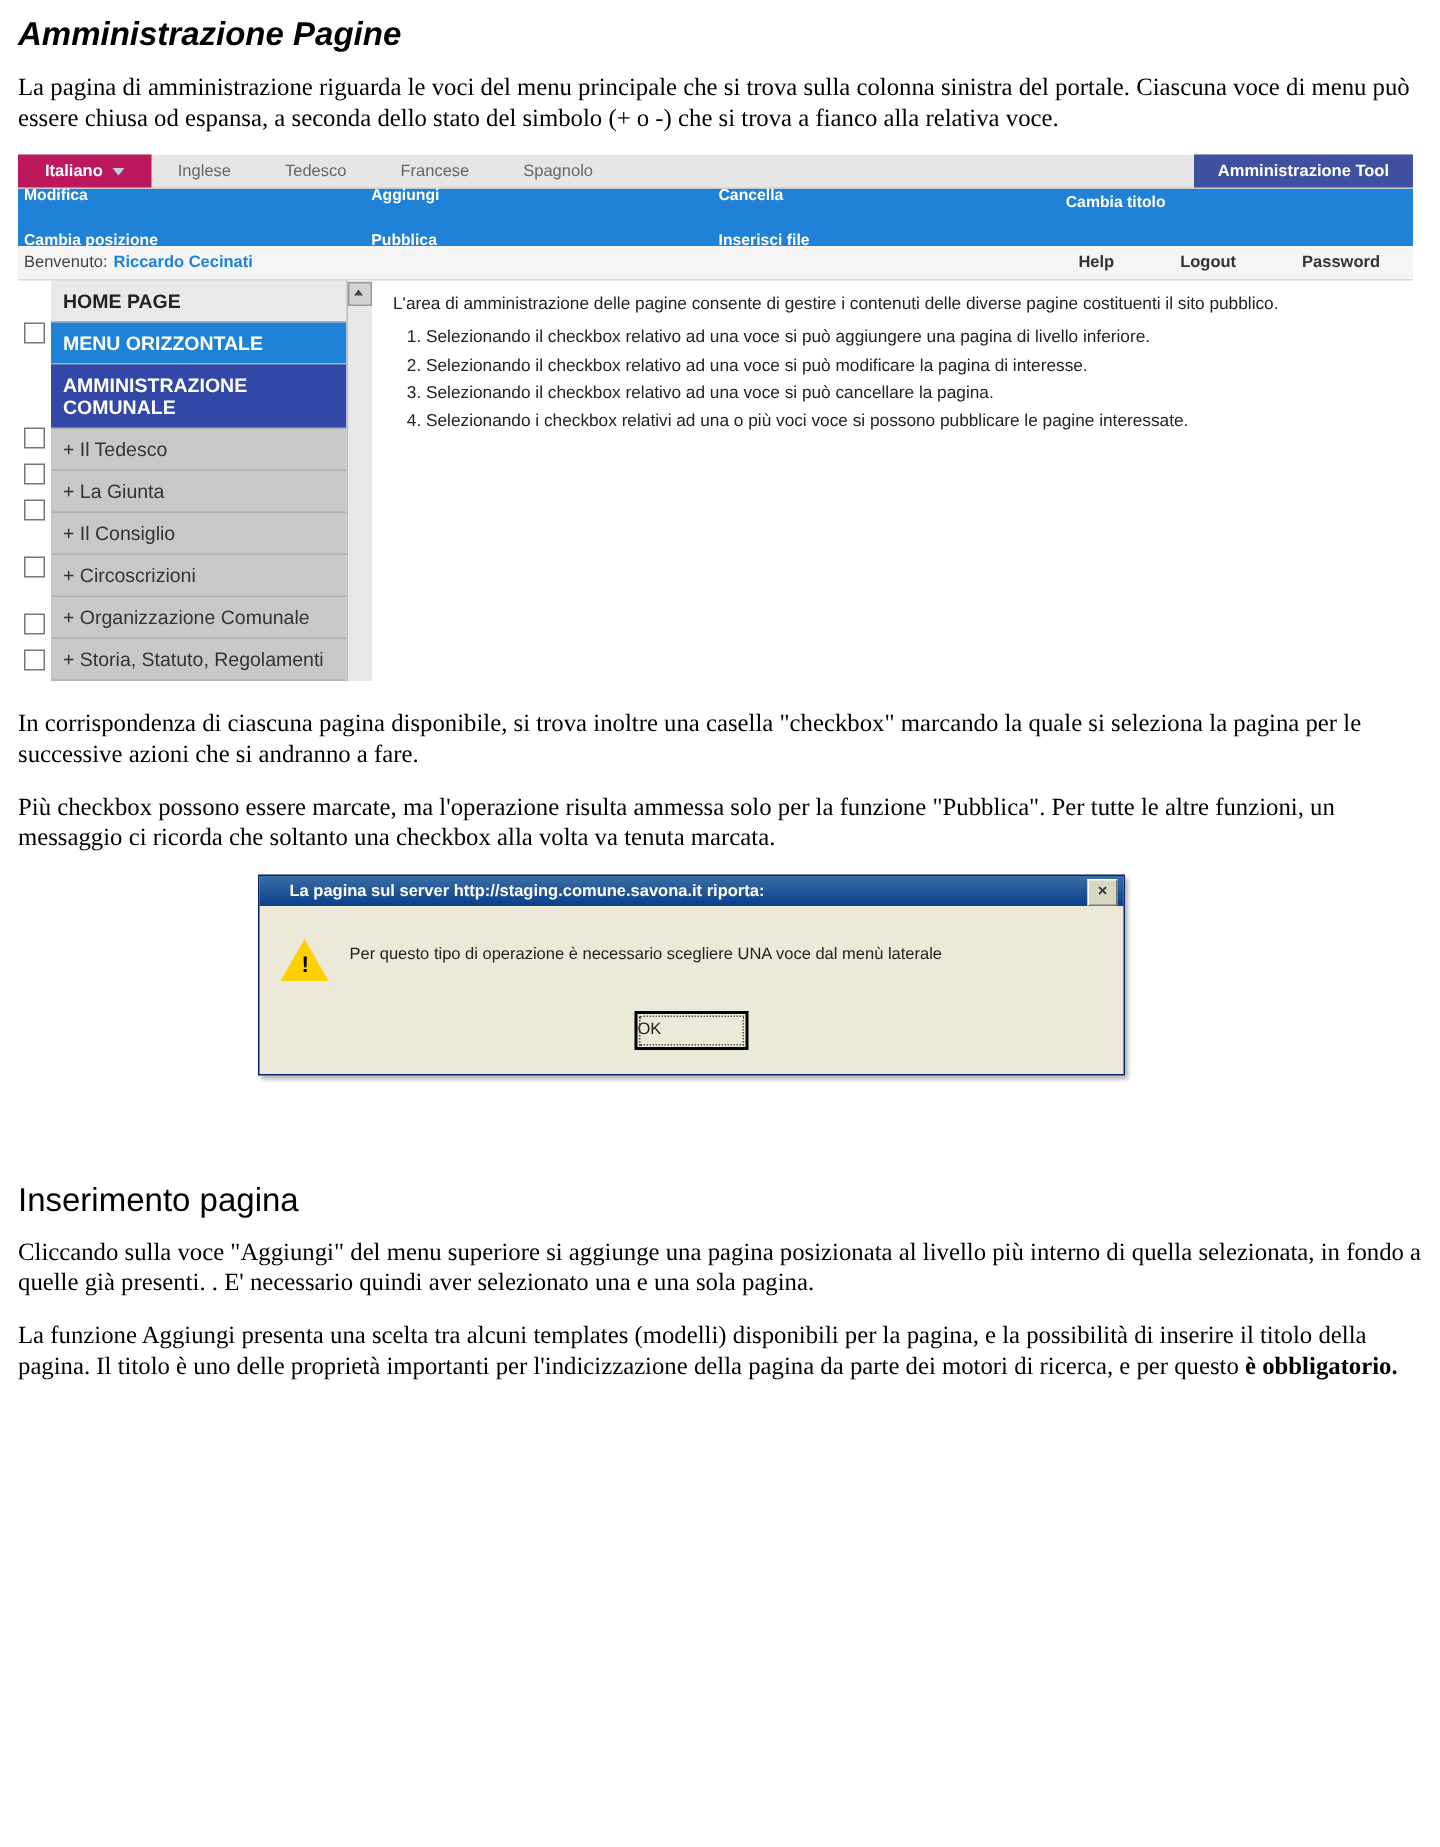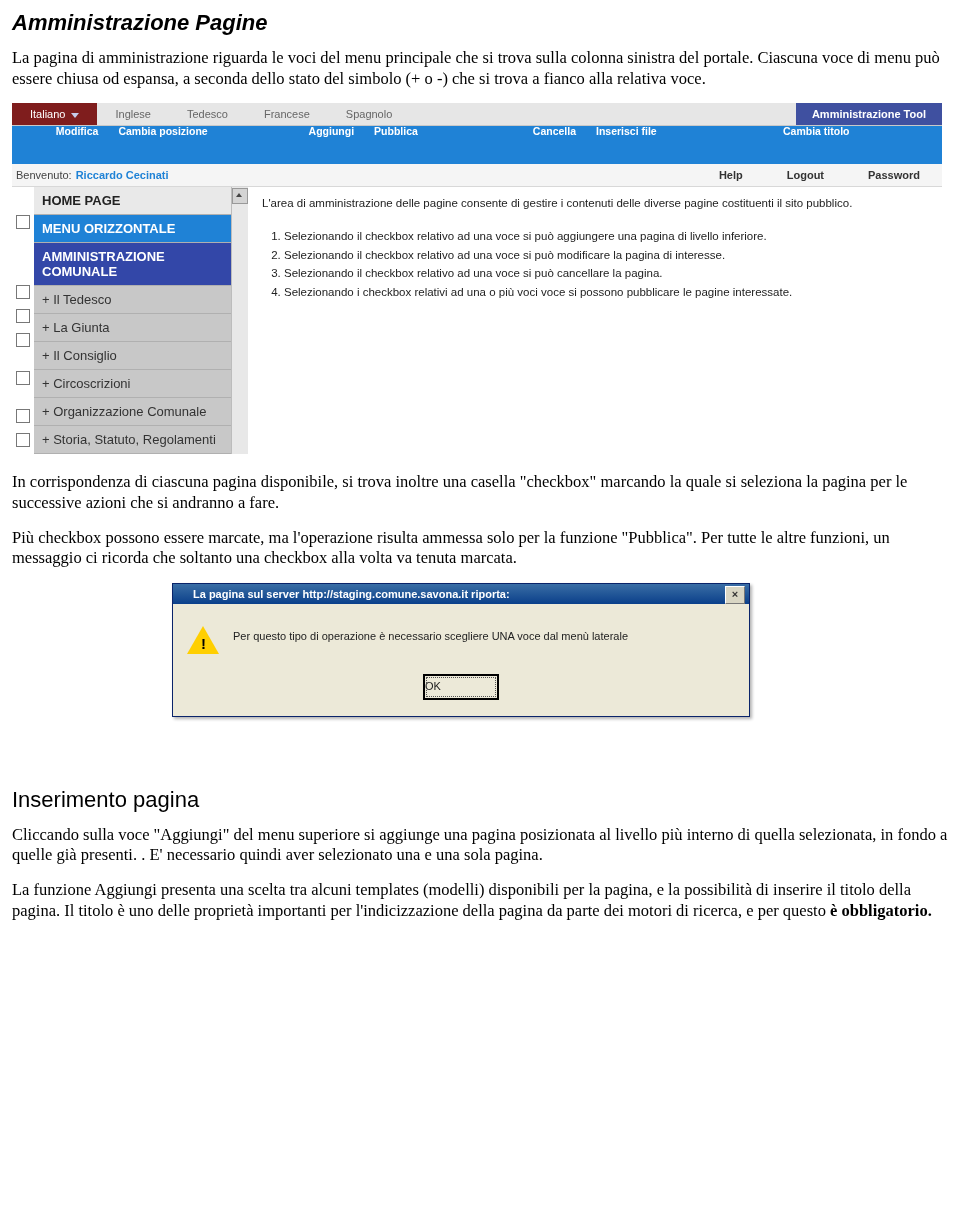--- a/index.html
+++ b/index.html
@@ -5,47 +5,47 @@
   body{margin:0;padding:10px 12px;font-family:"Times New Roman",serif;font-size:16.5px;color:#000;background:#fff;width:936px}
   h1{font-family:Arial,Helvetica,sans-serif;font-size:22px;font-weight:bold;font-style:italic;margin:0 0 12px 0}
   h2{font-family:Arial,Helvetica,sans-serif;font-size:22px;font-weight:normal;margin:0 0 12px 0}
   p{margin:0 0 14px 0;line-height:1.25}
   .bold{font-weight:bold}
 
   
   .shot1{width:930px;font-family:Verdana,Arial,sans-serif;font-size:11px;margin:4px 0 18px 0;background:#fff}
   .langbar{display:flex;align-items:center;background:#e6e6e6;height:22px;border-bottom:1px solid #c9c9c9}
   .langtab{padding:0 18px;height:22px;line-height:22px;color:#666}
-  .langtab.active{background:#7f1d1d;color:#fff;font-weight:normal;position:relative}
+  .langtab.active{background:#be185d;color:#fff;font-weight:bold;position:relative}
   .langtab.active .arrow{display:inline-block;margin-left:6px;border-left:4px solid transparent;border-right:4px solid transparent;border-top:5px solid #c7ccea;vertical-align:middle}
   .langspace{flex:1}
   .admtool{background:#3f50a0;color:#fff;font-weight:bold;height:22px;line-height:22px;padding:0 16px}
   .bluebar{background:#1f82d6;color:#fff;font-weight:bold;display:flex;height:38px}
-  .bluecol{width:232px;display:flex;flex-direction:row;justify-content:center;gap:20px;font-size:10.5px}
+  .bluecol{width:232px;display:flex;flex-direction:column;justify-content:center;gap:20px;font-size:10.5px}
   .bluecol span{line-height:1}
   .bluecol:first-child{padding-left:4px}
   .welcome{display:flex;align-items:center;height:22px;background:#f5f5f5;border-bottom:1px solid #d8d8d8;font-size:11px}
   .welcome .wlabel{padding-left:4px;color:#444}
   .welcome .wname{color:#1f82d6;font-weight:bold;margin-left:4px}
   .welcome .wspace{flex:1}
   .welcome .wlink{color:#333;font-weight:bold;padding:0 22px}
   .maingrid{display:flex}
   .cbcol{width:22px;display:flex;flex-direction:column;align-items:center;padding-top:28px;gap:10px}
   .cb{width:12px;height:12px;border:1px solid #777;background:#fff}
   .sidewrap{width:214px;display:flex}
   .sidebar{flex:1;background:#c8c8c8;font-size:13px;color:#333}
   .sbscroll{width:16px;background:#e8e8e8;display:flex;flex-direction:column;align-items:center;border-left:1px solid #bcbcbc}
   .sbscroll .up{width:14px;height:14px;background:#d4d4d4;border:1px solid #999;margin:1px;position:relative}
   .sbscroll .up:after{content:"";position:absolute;left:3px;top:4px;border-left:3px solid transparent;border-right:3px solid transparent;border-bottom:4px solid #444}
   .sb-item{padding:6px 8px;border-bottom:1px solid #b0b0b0}
   .sb-home{background:#e9e9e9;font-weight:bold;color:#222}
   .sb-blue{background:#1f82d6;color:#fff;font-weight:bold}
   .sb-sel{background:#3347a8;color:#fff;font-weight:bold}
   .content{flex:1;padding:8px 10px 6px 14px;font-size:11.5px;color:#222;line-height:1.45}
-  .content ol{margin:16px 0 0 22px;padding:0}
+  .content ol{margin:5px 0 0 22px;padding:0}
   .content li{margin-bottom:2px}
 
   
   .dlg{width:576px;margin:8px 0 70px 160px;background:#ece9d8;border:1px solid #0a246a;font-family:Tahoma,Arial,sans-serif;font-size:11px;box-shadow:2px 2px 3px rgba(0,0,0,0.3)}
   .dlgtitle{background:linear-gradient(#3a6ea5,#0a3f8a);color:#fff;font-weight:bold;height:20px;line-height:20px;padding:0 4px 0 20px;display:flex;align-items:flex-end;font-size:11px}
   .dlgtitle .tspace{flex:1}
   .dlgx{width:18px;height:16px;background:#d9d6c4;border:1px solid #fff;border-right-color:#777;border-bottom-color:#777;text-align:center;line-height:14px;font-family:Arial;font-weight:bold;color:#333;font-size:11px}
   .dlgbody{padding:20px 14px 18px 14px;display:flex;align-items:flex-start;gap:14px}
   .warnico{width:32px;height:32px;position:relative;flex:none}
   .warnico .tri{width:0;height:0;border-left:16px solid transparent;border-right:16px solid transparent;border-bottom:28px solid #ffcf00;position:absolute;top:2px;left:0}

